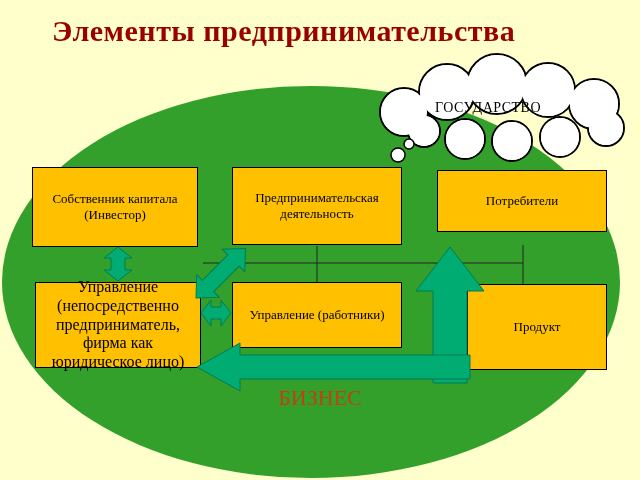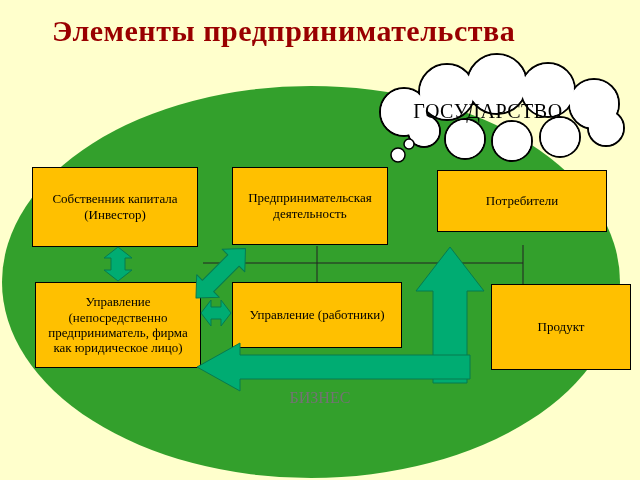--- a/index.html
+++ b/index.html
@@ -18,34 +18,34 @@
     position:absolute;left:2px;top:86px;width:618px;height:392px;
     background:#33A02C;border-radius:50%;z-index:1;
   }
   .box{
     position:absolute;background:#FFC000;border:1px solid #000000;
     z-index:3;display:flex;align-items:center;justify-content:center;
     text-align:center;color:#000;padding:2px 6px;box-sizing:border-box;
     font-size:13px;line-height:1.2;
   }
   .box-capital{left:32px;top:167px;width:166px;height:80px;}
-  .box-activity{left:232px;top:167px;width:156px;height:78px;}
+  .box-activity{left:232px;top:167px;width:170px;height:78px;}
   .box-consumers{left:437px;top:170px;width:170px;height:62px;}
-  .box-management{left:35px;top:282px;width:166px;height:86px;font-size:13px;line-height:1.18;}
+  .box-management{left:35px;top:282px;width:166px;height:86px;font-size:16px;line-height:1.18;}
   .box-execution{left:232px;top:282px;width:170px;height:66px;}
-  .box-product{left:467px;top:284px;width:140px;height:86px;margin-left:24px;}
+  .box-product{left:467px;top:284px;width:140px;height:86px;}
   .arrows{position:absolute;left:0;top:0;z-index:4;pointer-events:none;}
   .cloud-svg{position:absolute;left:352px;top:52px;z-index:6;pointer-events:none;}
   .cloud-label{
     position:absolute;left:378px;top:100px;width:220px;text-align:center;
-    font-size:20px;color:#000;z-index:7;letter-spacing:.5px;
+    font-size:14px;color:#000;z-index:7;letter-spacing:.5px;
   }
   .bottom-label{
     position:absolute;left:205px;top:386px;width:230px;text-align:center;
-    color:#737373;font-size:16px;line-height:23px;z-index:5;
+    color:#c2410c;font-size:22px;line-height:23px;z-index:5;
   }
 </style>
 </head>
 <body>
 
 <div class="slide">
 
   <div class="title">Элементы предпринимательства</div>
 
   <div class="ellipse"></div>

